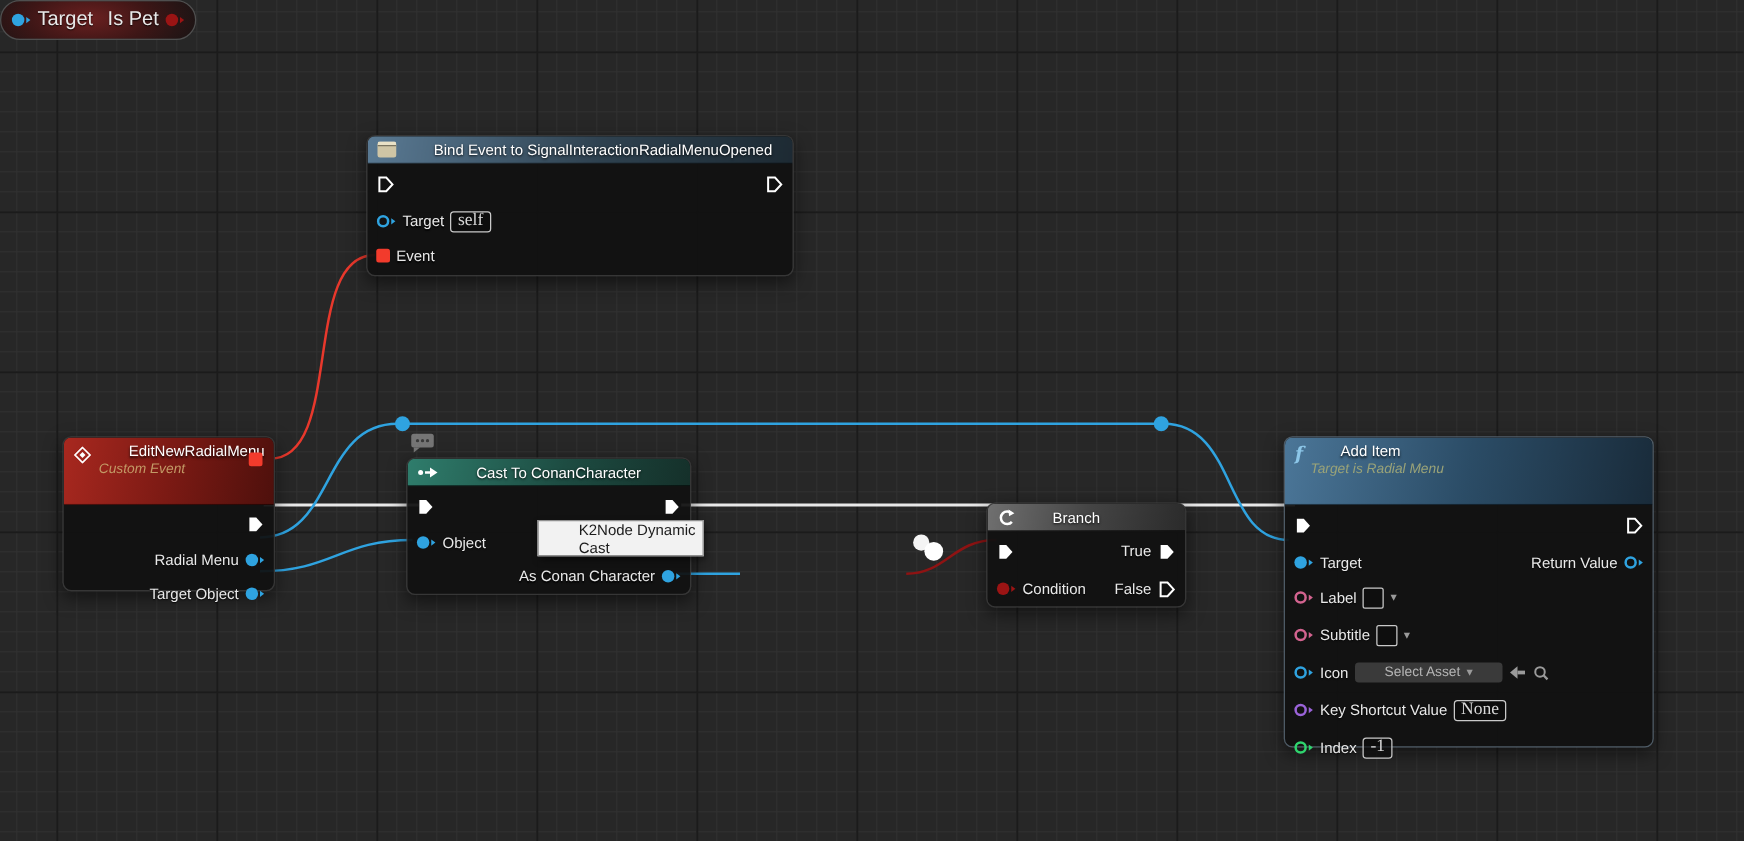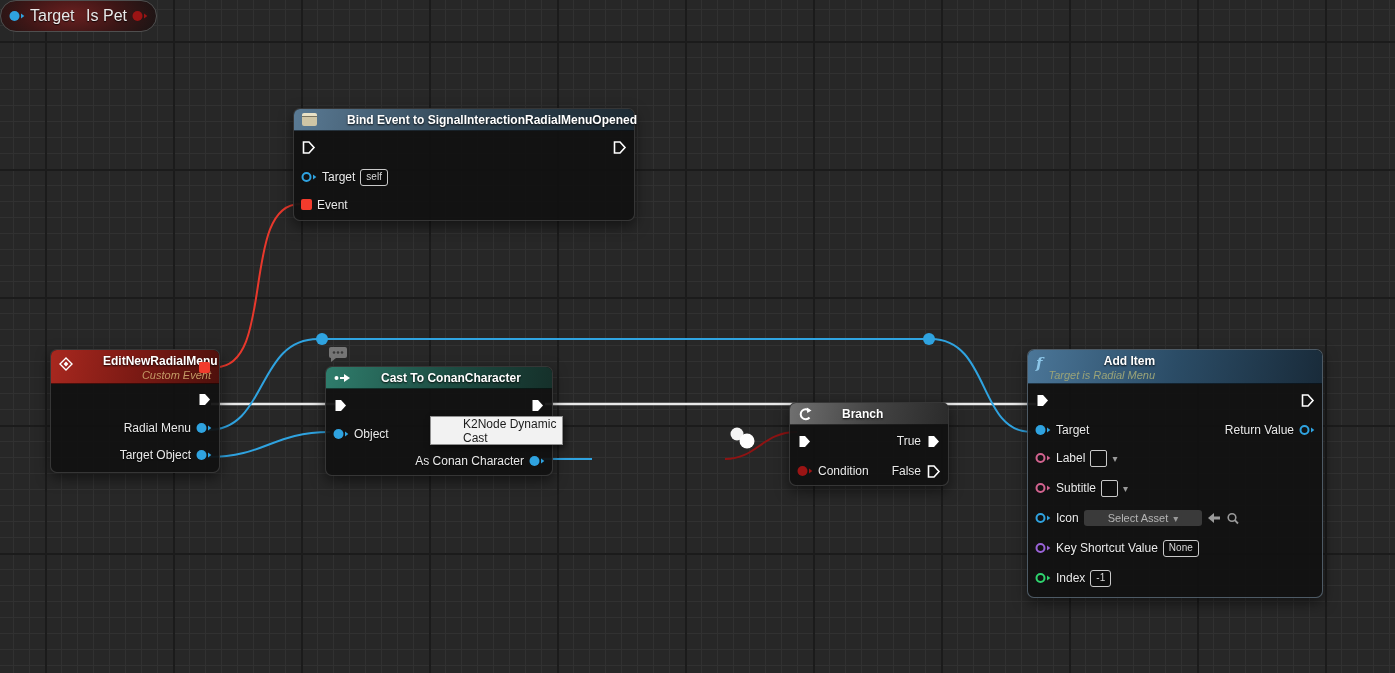--- a/index.html
+++ b/index.html
@@ -25,32 +25,32 @@
     box-shadow:0 5px 14px rgba(0,0,0,0.5);
     color:#e8e8e8; font-size:12px;
   }
   .node-header {
     display:flex; align-items:center; gap:6px;
     padding:0 8px; border-radius:6px 6px 0 0;
     border-bottom:1px solid rgba(0,0,0,0.55);
     position:relative;
   }
   .hdr-1line { height:22px; }
-  .hdr-2line { height:34px; align-items:flex-start; padding-top:4px;text-align:right; }
+  .hdr-2line { height:54px; align-items:flex-start; padding-top:4px; }
   .hdr-text { display:flex; flex-direction:column; line-height:1.25; min-width:0; }
-  .node-title { font-weight:bold; color:#fff; text-shadow:0 1px 2px rgba(0,0,0,.9); white-space:nowrap;padding-left:24px; }
+  .node-title { font-weight:normal; color:#fff; text-shadow:0 1px 2px rgba(0,0,0,.9); white-space:nowrap;padding-left:24px; }
   .node-subtitle { font-style:italic; font-size:11px; }
   .row { display:flex; align-items:center; padding:0 7px; gap:5px; }
   .row .spacer { flex:1; }
   .right { justify-content:flex-end; }
   .pinlab { color:#e9e9e9; text-shadow:0 1px 1px rgba(0,0,0,.8); white-space:nowrap; }
   .valbox {
     min-width:17px; height:17px; display:inline-flex; align-items:center; justify-content:center;
     border:1px solid #c9c9c9; border-radius:3px; background:rgba(10,10,10,.6);
-    color:#d8d8d8; font-size:10px; padding:0 5px; line-height:1;
+    color:#d8d8d8; font-size:14px; padding:0 5px; line-height:1;font-family:Liberation Serif, serif;
   }
   .emptybox { width:17px; height:17px; padding:0; background:rgba(10,10,10,.35); border-radius:2px; }
   .chev { color:#9a9a9a; font-size:10px; }
   .selbtn {
     background:#3a3a3a; border-radius:3px; color:#b5b5b5; font-size:11px;
     padding:2px 24px; display:inline-flex; align-items:center; gap:5px;
   }
   .pin { display:inline-flex; align-items:center; flex:none; }
   .sq-pin { width:11px; height:11px; border-radius:2px; background:#f23b2c; flex:none; }
   .delegate-pin { position:absolute; right:9px; top:12px; }

